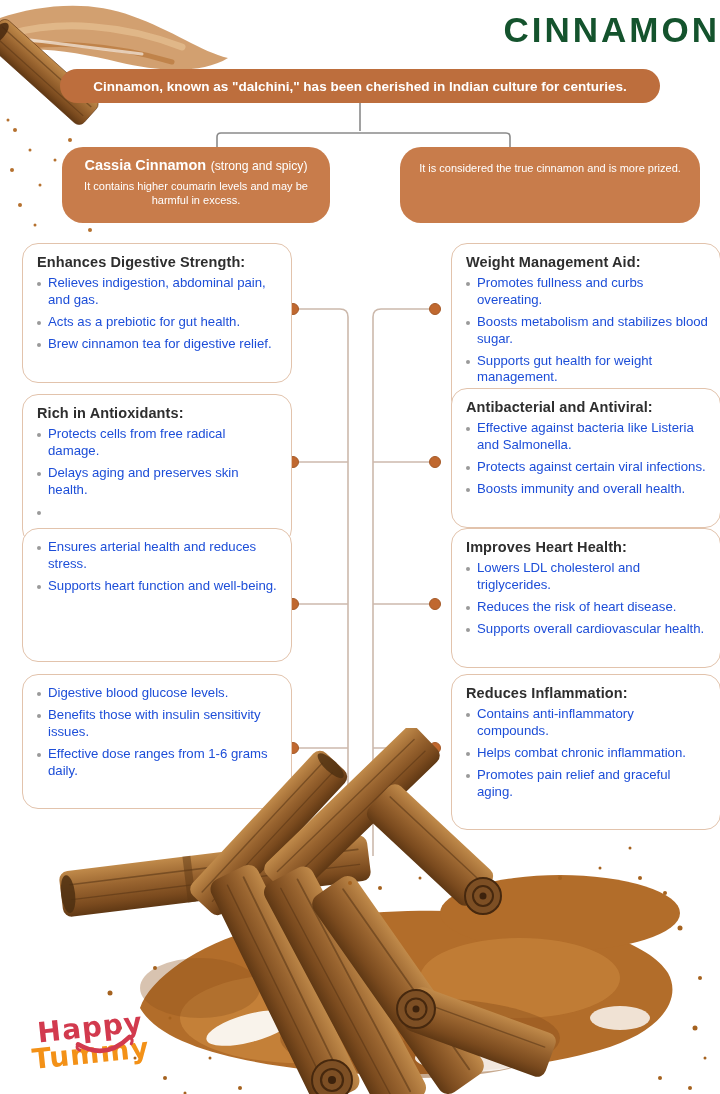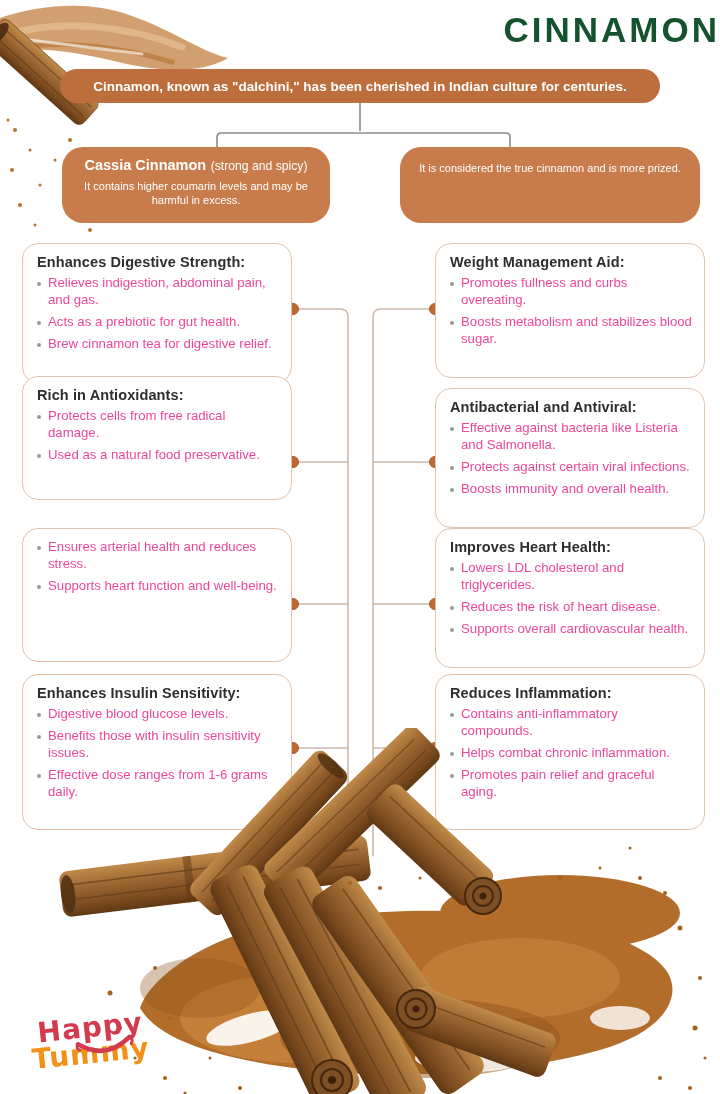--- a/index.html
+++ b/index.html
@@ -18,24 +18,24 @@
   #variety-cassia{left:62px;width:268px;}
   #variety-ceylon{left:400px;width:300px;}
   .variety .vname{font-size:14.5px;font-weight:700;}
   .variety .vqual{font-size:12.2px;font-weight:400;}
   .variety .vdesc{font-size:11px;line-height:1.28;margin-top:5px;}
   
   .card{position:absolute;width:270px;background:#fff;border:1.6px solid #e2c3ac;border-radius:16px;
         box-sizing:border-box;padding:10px 12px 24px 14px;}
   .card h3{margin:0 0 5px 0;font-size:14.5px;font-weight:700;color:#2e2e2e;letter-spacing:.1px;}
   .card ul{margin:0;padding:0;list-style:none;}
-  .card li{display:flex;gap:7px;margin:0 0 5px 0;font-size:13.2px;line-height:1.28;color:#ec4899;}
+  .card li{display:flex;gap:7px;margin:0 0 5px 0;font-size:13.2px;line-height:1.28;color:#1d4ed8;}
   .bdot{flex:0 0 auto;width:4px;height:4px;border-radius:50%;background:#9a9a9a;margin-top:7px;}
   .col-left{left:22px;}
-  .col-right{left:435px;}
+  .col-right{left:451px;}
   
   svg.layer{position:absolute;pointer-events:none;}
   
   #logo{position:absolute;left:40px;top:1012px;width:140px;height:80px;transform:rotate(-6deg);}
   #logo .l1{color:#d23a4e;font-size:28px;font-weight:800;font-family:"DejaVu Sans",sans-serif;
             letter-spacing:1px;line-height:1;}
   #logo .l2{color:#f39117;font-size:28px;font-weight:800;font-family:"DejaVu Sans",sans-serif;
             letter-spacing:1px;line-height:1;margin-top:-2px;margin-left:-8px;}
   #smile{position:absolute;left:34px;top:24px;}
 </style>
@@ -134,47 +134,49 @@
       <li>
           <span class="bdot"></span>
           <span>Acts as a prebiotic for gut health.</span>
         </li>
       <li>
           <span class="bdot"></span>
           <span>Brew cinnamon tea for digestive relief.</span>
         </li>
     </ul>
   </div>
-  <div class="card col-left" style="top:376px;min-height:124px">
+  <div class="card col-left" style="top:394px;min-height:124px">
     <h3>Rich in Antioxidants:</h3>
     <ul>
       <li>
           <span class="bdot"></span>
           <span>Protects cells from free radical damage.</span>
         </li>
       <li>
           <span class="bdot"></span>
-          <span>Used as a natural food preservative.</span>
+          <span>Delays aging and preserves skin health.</span>
+        </li>
+      <li>
+          <span class="bdot"></span>
         </li>
     </ul>
   </div>
   <div class="card col-left" style="top:528px;min-height:134px">
     <ul>
       <li>
           <span class="bdot"></span>
           <span>Ensures arterial health and reduces stress.</span>
         </li>
       <li>
           <span class="bdot"></span>
           <span>Supports heart function and well-being.</span>
         </li>
     </ul>
   </div>
   <div class="card col-left" style="top:674px;min-height:131px">
-    <h3>Enhances Insulin Sensitivity:</h3>
     <ul>
       <li>
           <span class="bdot"></span>
           <span>Digestive blood glucose levels.</span>
         </li>
       <li>
           <span class="bdot"></span>
           <span>Benefits those with insulin sensitivity issues.</span>
         </li>
       <li>
@@ -187,20 +189,24 @@
   <div class="card col-right" style="top:243px;min-height:131px">
     <h3>Weight Management Aid:</h3>
     <ul>
       <li>
           <span class="bdot"></span>
           <span>Promotes fullness and curbs overeating.</span>
         </li>
       <li>
           <span class="bdot"></span>
           <span>Boosts metabolism and stabilizes blood sugar.</span>
+        </li>
+      <li>
+          <span class="bdot"></span>
+          <span>Supports gut health for weight management.</span>
         </li>
     </ul>
   </div>
   <div class="card col-right" style="top:528px;min-height:134px">
     <h3>Improves Heart Health:</h3>
     <ul>
       <li>
           <span class="bdot"></span>
           <span>Lowers LDL cholesterol and triglycerides.</span>
         </li>

